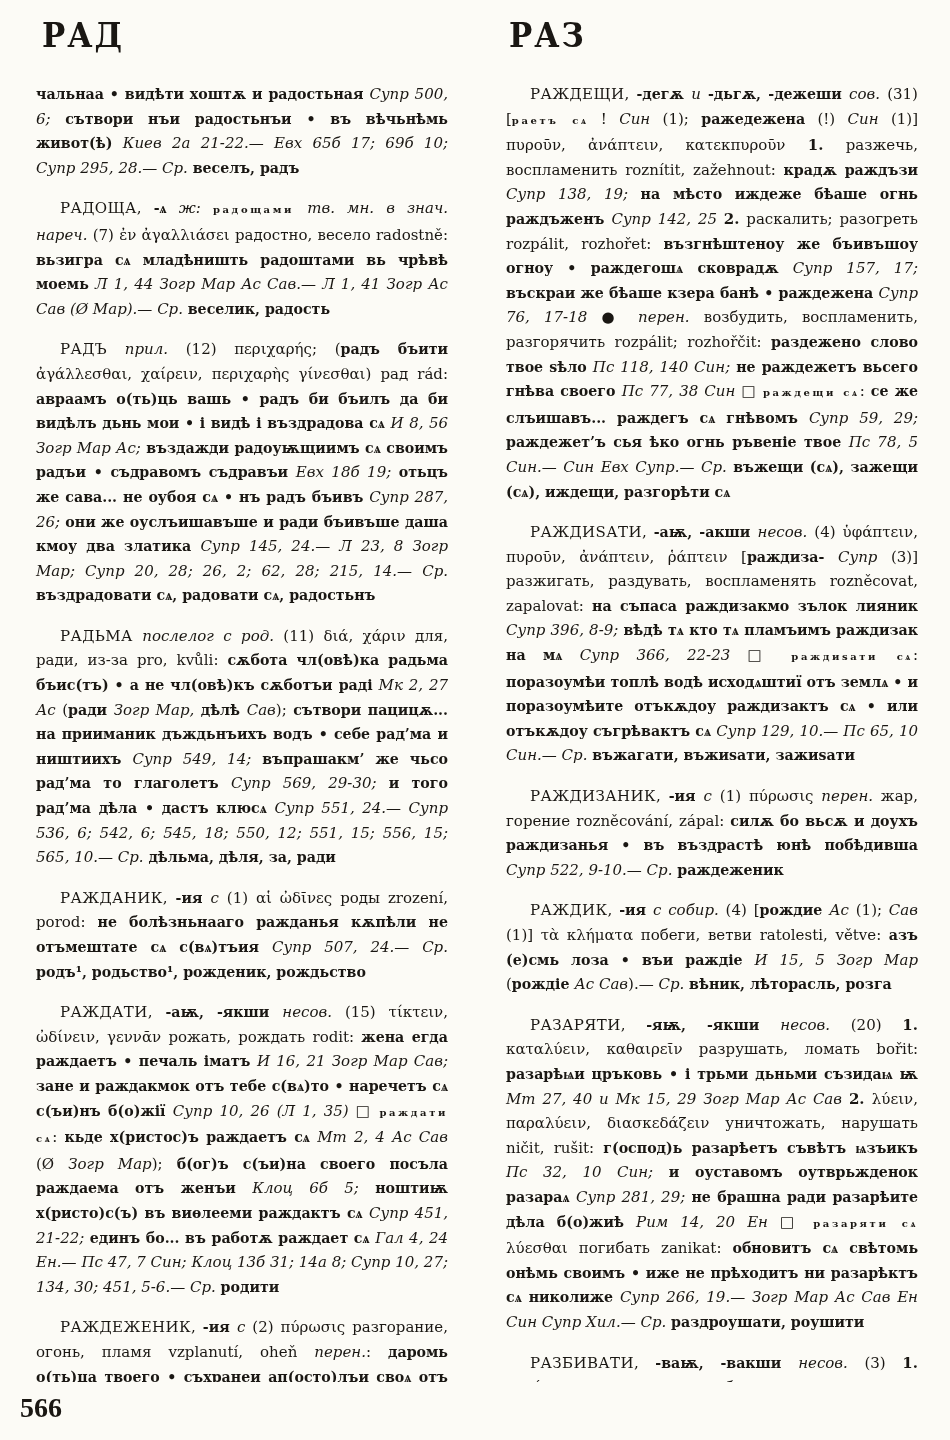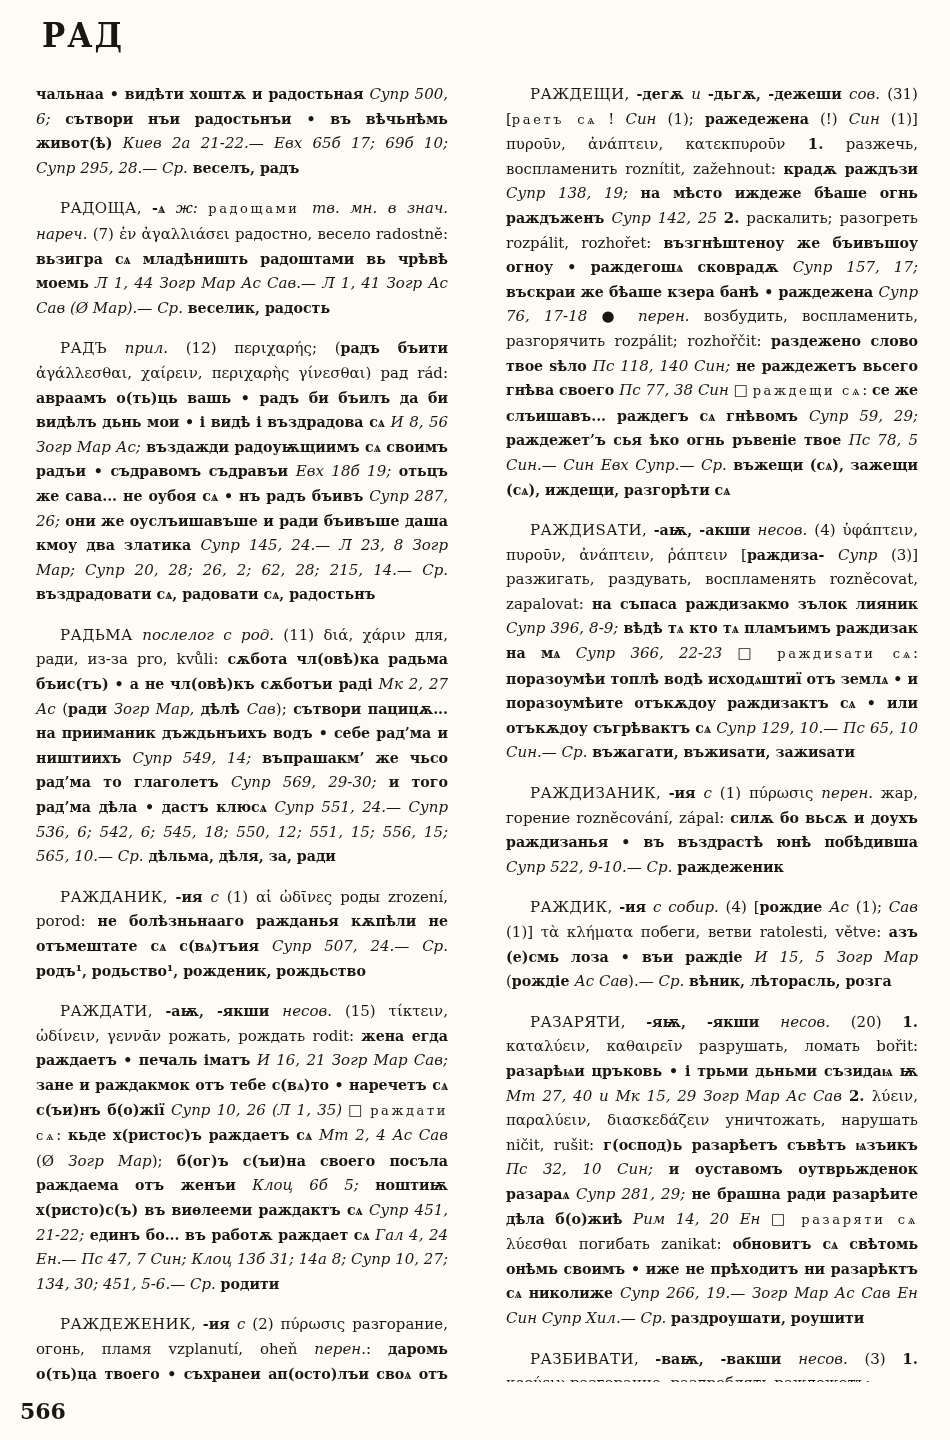--- a/index.html
+++ b/index.html
@@ -45,41 +45,45 @@
     text-align:justify;
   }
   p.entry{
     margin:16px;
     text-indent:24px;
   }
   p.entry.noindent{text-indent:0;}
   
   .hw{font-weight:normal;letter-spacing:0.4px;}
   .cs{font-weight:bold;font-size:14.2px;}
-  .sp{font-weight:normal;font-size:13px;letter-spacing:2.6px;}
+  .sp{font-weight:bold;font-size:10px;letter-spacing:2.6px;}
   .it{font-style:italic;}
   .gr{}
   .ro{}
   .la{}
   .num{font-weight:bold;}
   .page-number{
     position:absolute;
     left:20px;
     bottom:16px;
     font-weight:bold;
-    font-size:22px;
+    font-size:28px;
+    font-family:Liberation Serif, serif;
   }
 </style>
 </head>
 <body>
 
 <div class="page">
   <div class="running-heads">
     <div class="rh-cell">
       <span class="rh rh-left">РАД</span>
+    </div>
+    <div class="rh-cell">
+      <span class="rh rh-right">РАЗ</span>
     </div>
   </div>
   <div class="columns">
     <div class="column" id="col-left">
         <p class="entry noindent"><span class="cs">чальнаа • видѣти хоштѫ и радостьная </span><span class="it">Супр 500, 6; </span><span class="cs">сътвори нъи радостьнъи • въ вѣчьнѣмь живот(ѣ) </span><span class="it">Киев 2а 21-22.— Евх 65б 17; 69б 10; Супр 295, 28.— Ср. </span><span class="cs">веселъ, радъ</span></p>
         <p class="entry"><span class="hw">РАДОЩА</span><span class="ro">, </span><span class="cs">-ѧ </span><span class="it">ж: </span><span class="sp">радощами </span><span class="it">тв. мн. в знач. нареч.</span><span class="ro"> (7) </span><span class="gr">ἐν ἀγαλλιάσει </span><span class="ro">радостно, весело </span><span class="la">radostně: </span><span class="cs">вьзигра сѧ младѣништь радоштами вь чрѣвѣ моемь </span><span class="it">Л 1, 44 Зогр Мар Ас Сав.— Л 1, 41 Зогр Ас Сав (Ø Мар).— Ср. </span><span class="cs">веселик, радость</span></p>
         <p class="entry"><span class="hw">РАДЪ</span><span class="it"> прил.</span><span class="ro"> (12) </span><span class="gr">περιχαρής; </span><span class="ro">(</span><span class="cs">радъ бъити</span><span class="gr"> ἀγάλλεσθαι, χαίρειν, περιχαρὴς γίνεσθαι</span><span class="ro">) рад </span><span class="la">rád: </span><span class="cs">авраамъ о(ть)ць вашь • радъ би бъилъ да би видѣлъ дьнь мои • і видѣ і въздрадова сѧ </span><span class="it">И 8, 56 Зогр Мар Ас; </span><span class="cs">въздажди радоуѭщиимъ сѧ своимъ радъи • съдравомъ съдравъи </span><span class="it">Евх 18б 19; </span><span class="cs">отьцъ же сава... не оубоя сѧ • нъ радъ бъивъ </span><span class="it">Супр 287, 26; </span><span class="cs">они же оуслъишавъше и ради бъивъше даша кмоу два златика </span><span class="it">Супр 145, 24.— Л 23, 8 Зогр Мар; Супр 20, 28; 26, 2; 62, 28; 215, 14.— Ср. </span><span class="cs">въздрадовати сѧ, радовати сѧ, радостьнъ</span></p>
         <p class="entry"><span class="hw">РАДЬМА</span><span class="it"> послелог с род.</span><span class="ro"> (11) </span><span class="gr">διά, χάριν </span><span class="ro">для, ради, из-за </span><span class="la">pro, kvůli: </span><span class="cs">сѫбота чл(овѣ)ка радьма бъис(тъ) • а не чл(овѣ)къ сѫботъи раді </span><span class="it">Мк 2, 27 Ас </span><span class="ro">(</span><span class="cs">ради </span><span class="it">Зогр Мар, </span><span class="cs">дѣлѣ </span><span class="it">Сав</span><span class="ro">); </span><span class="cs">сътвори пацицѫ... на прииманик дъждьнъихъ водъ • себе рад’ма и ништиихъ </span><span class="it">Супр 549, 14; </span><span class="cs">въпрашакм’ же чьсо рад’ма то глаголетъ </span><span class="it">Супр 569, 29-30; </span><span class="cs">и того рад’ма дѣла • дастъ клюсѧ </span><span class="it">Супр 551, 24.— Супр 536, 6; 542, 6; 545, 18; 550, 12; 551, 15; 556, 15; 565, 10.— Ср. </span><span class="cs">дѣльма, дѣля, за, ради</span></p>
         <p class="entry"><span class="hw">РАЖДАНИК</span><span class="ro">, </span><span class="cs">-ия </span><span class="it">с</span><span class="ro"> (1) </span><span class="gr">αἱ ὠδῖνες </span><span class="ro">роды </span><span class="la">zrození, porod: </span><span class="cs">не болѣзньнааго ражданья кѫпѣли не отъмештате сѧ с(вѧ)тъия </span><span class="it">Супр 507, 24.— Ср. </span><span class="cs">родъ¹, родьство¹, рожденик, рождьство</span></p>
         <p class="entry"><span class="hw">РАЖДАТИ</span><span class="ro">, </span><span class="cs">-аѭ, -якши </span><span class="it">несов.</span><span class="ro"> (15) </span><span class="gr">τίκτειν, ὠδίνειν, γεννᾶν </span><span class="ro">рожать, рождать </span><span class="la">rodit: </span><span class="cs">жена егда раждаетъ • печаль іматъ </span><span class="it">И 16, 21 Зогр Мар Сав; </span><span class="cs">зане и раждакмок отъ тебе с(вѧ)то • наречетъ сѧ с(ъи)нъ б(о)жії </span><span class="it">Супр 10, 26 (Л 1, 35) </span><span class="ro">□ </span><span class="sp">раждати сѧ</span><span class="ro">: </span><span class="cs">кьде х(ристос)ъ раждаетъ сѧ </span><span class="it">Мт 2, 4 Ас Сав </span><span class="ro">(Ø </span><span class="it">Зогр Мар</span><span class="ro">); </span><span class="cs">б(ог)ъ с(ъи)на своего посъла раждаема отъ женъи </span><span class="it">Клоц 6б 5; </span><span class="cs">ноштиѭ х(ристо)с(ъ) въ виѳлееми раждактъ сѧ </span><span class="it">Супр 451, 21-22; </span><span class="cs">единъ бо... въ работѫ раждает сѧ </span><span class="it">Гал 4, 24 Ен.— Пс 47, 7 Син; Клоц 13б 31; 14а 8; Супр 10, 27; 134, 30; 451, 5-6.— Ср. </span><span class="cs">родити</span></p>

